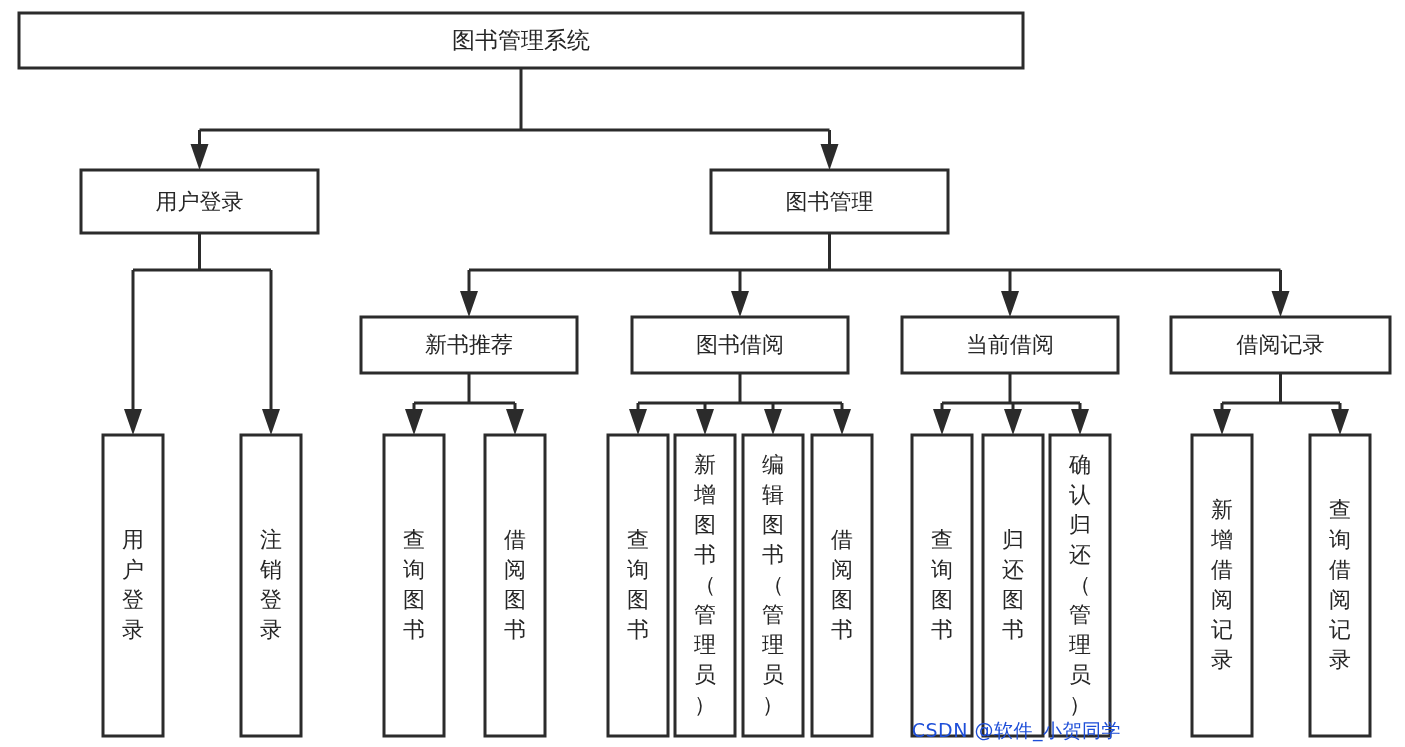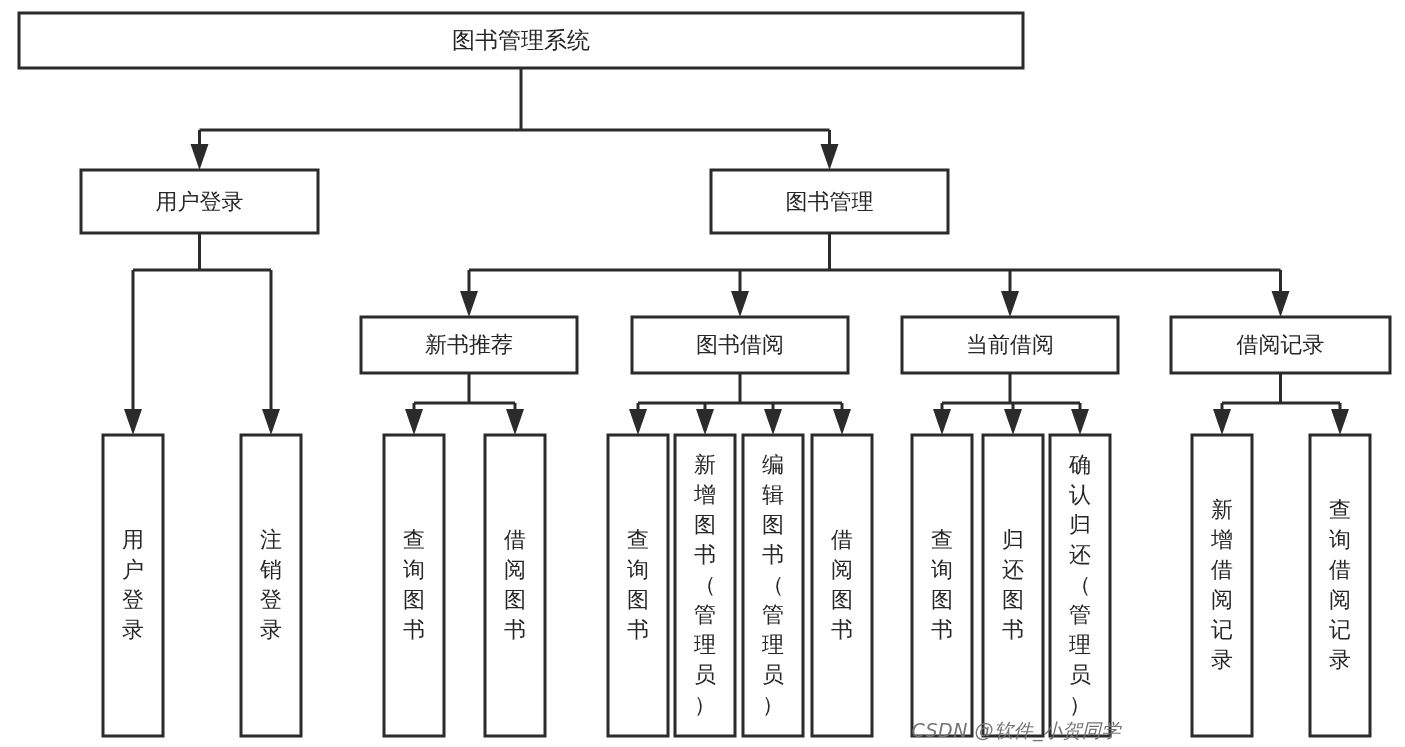--- a/index.html
+++ b/index.html
@@ -8,23 +8,23 @@
   #stage{position:relative;width:1127px;height:747px;background:#fff;}
   svg#chart{position:absolute;left:0;top:0;width:1405px;height:747px;display:block;}
   .node-rect{fill:#ffffff;stroke:#2b2b2b;stroke-width:3;}
   .node-text{fill:#262626;font-size:22px;font-family:"DejaVu Sans","Liberation Sans",sans-serif;
              text-anchor:middle;dominant-baseline:middle;}
   .node-text.root{font-size:23px;}
   .vtext{fill:#262626;font-size:22px;font-family:"DejaVu Sans","Liberation Sans",sans-serif;
          text-anchor:middle;}
   .link{stroke:#2b2b2b;stroke-width:3;fill:none;}
   .arrowhead{fill:#2b2b2b;stroke:none;}
-  .wm{position:absolute;right:6px;bottom:3px;color:#737373;font-size:19px;
+  .wm{position:absolute;right:6px;bottom:3px;color:#1d4ed8;font-size:19px;
       font-family:"DejaVu Sans","Liberation Sans",sans-serif;white-space:nowrap;
-      letter-spacing:.5px;font-style:italic;}
+      letter-spacing:.5px;}
 </style>
 </head>
 <body>
 
 <div id="stage">
   <svg id="chart" viewBox="0 0 1405 747">
     <g id="edges-layer">
         <path class="link" d="M 521 68 L 521 130"></path>
         <path class="link" d="M 199.5 130 L 829.5 130"></path>
         <path class="link" d="M 199.5 130 L 199.5 144"></path>

